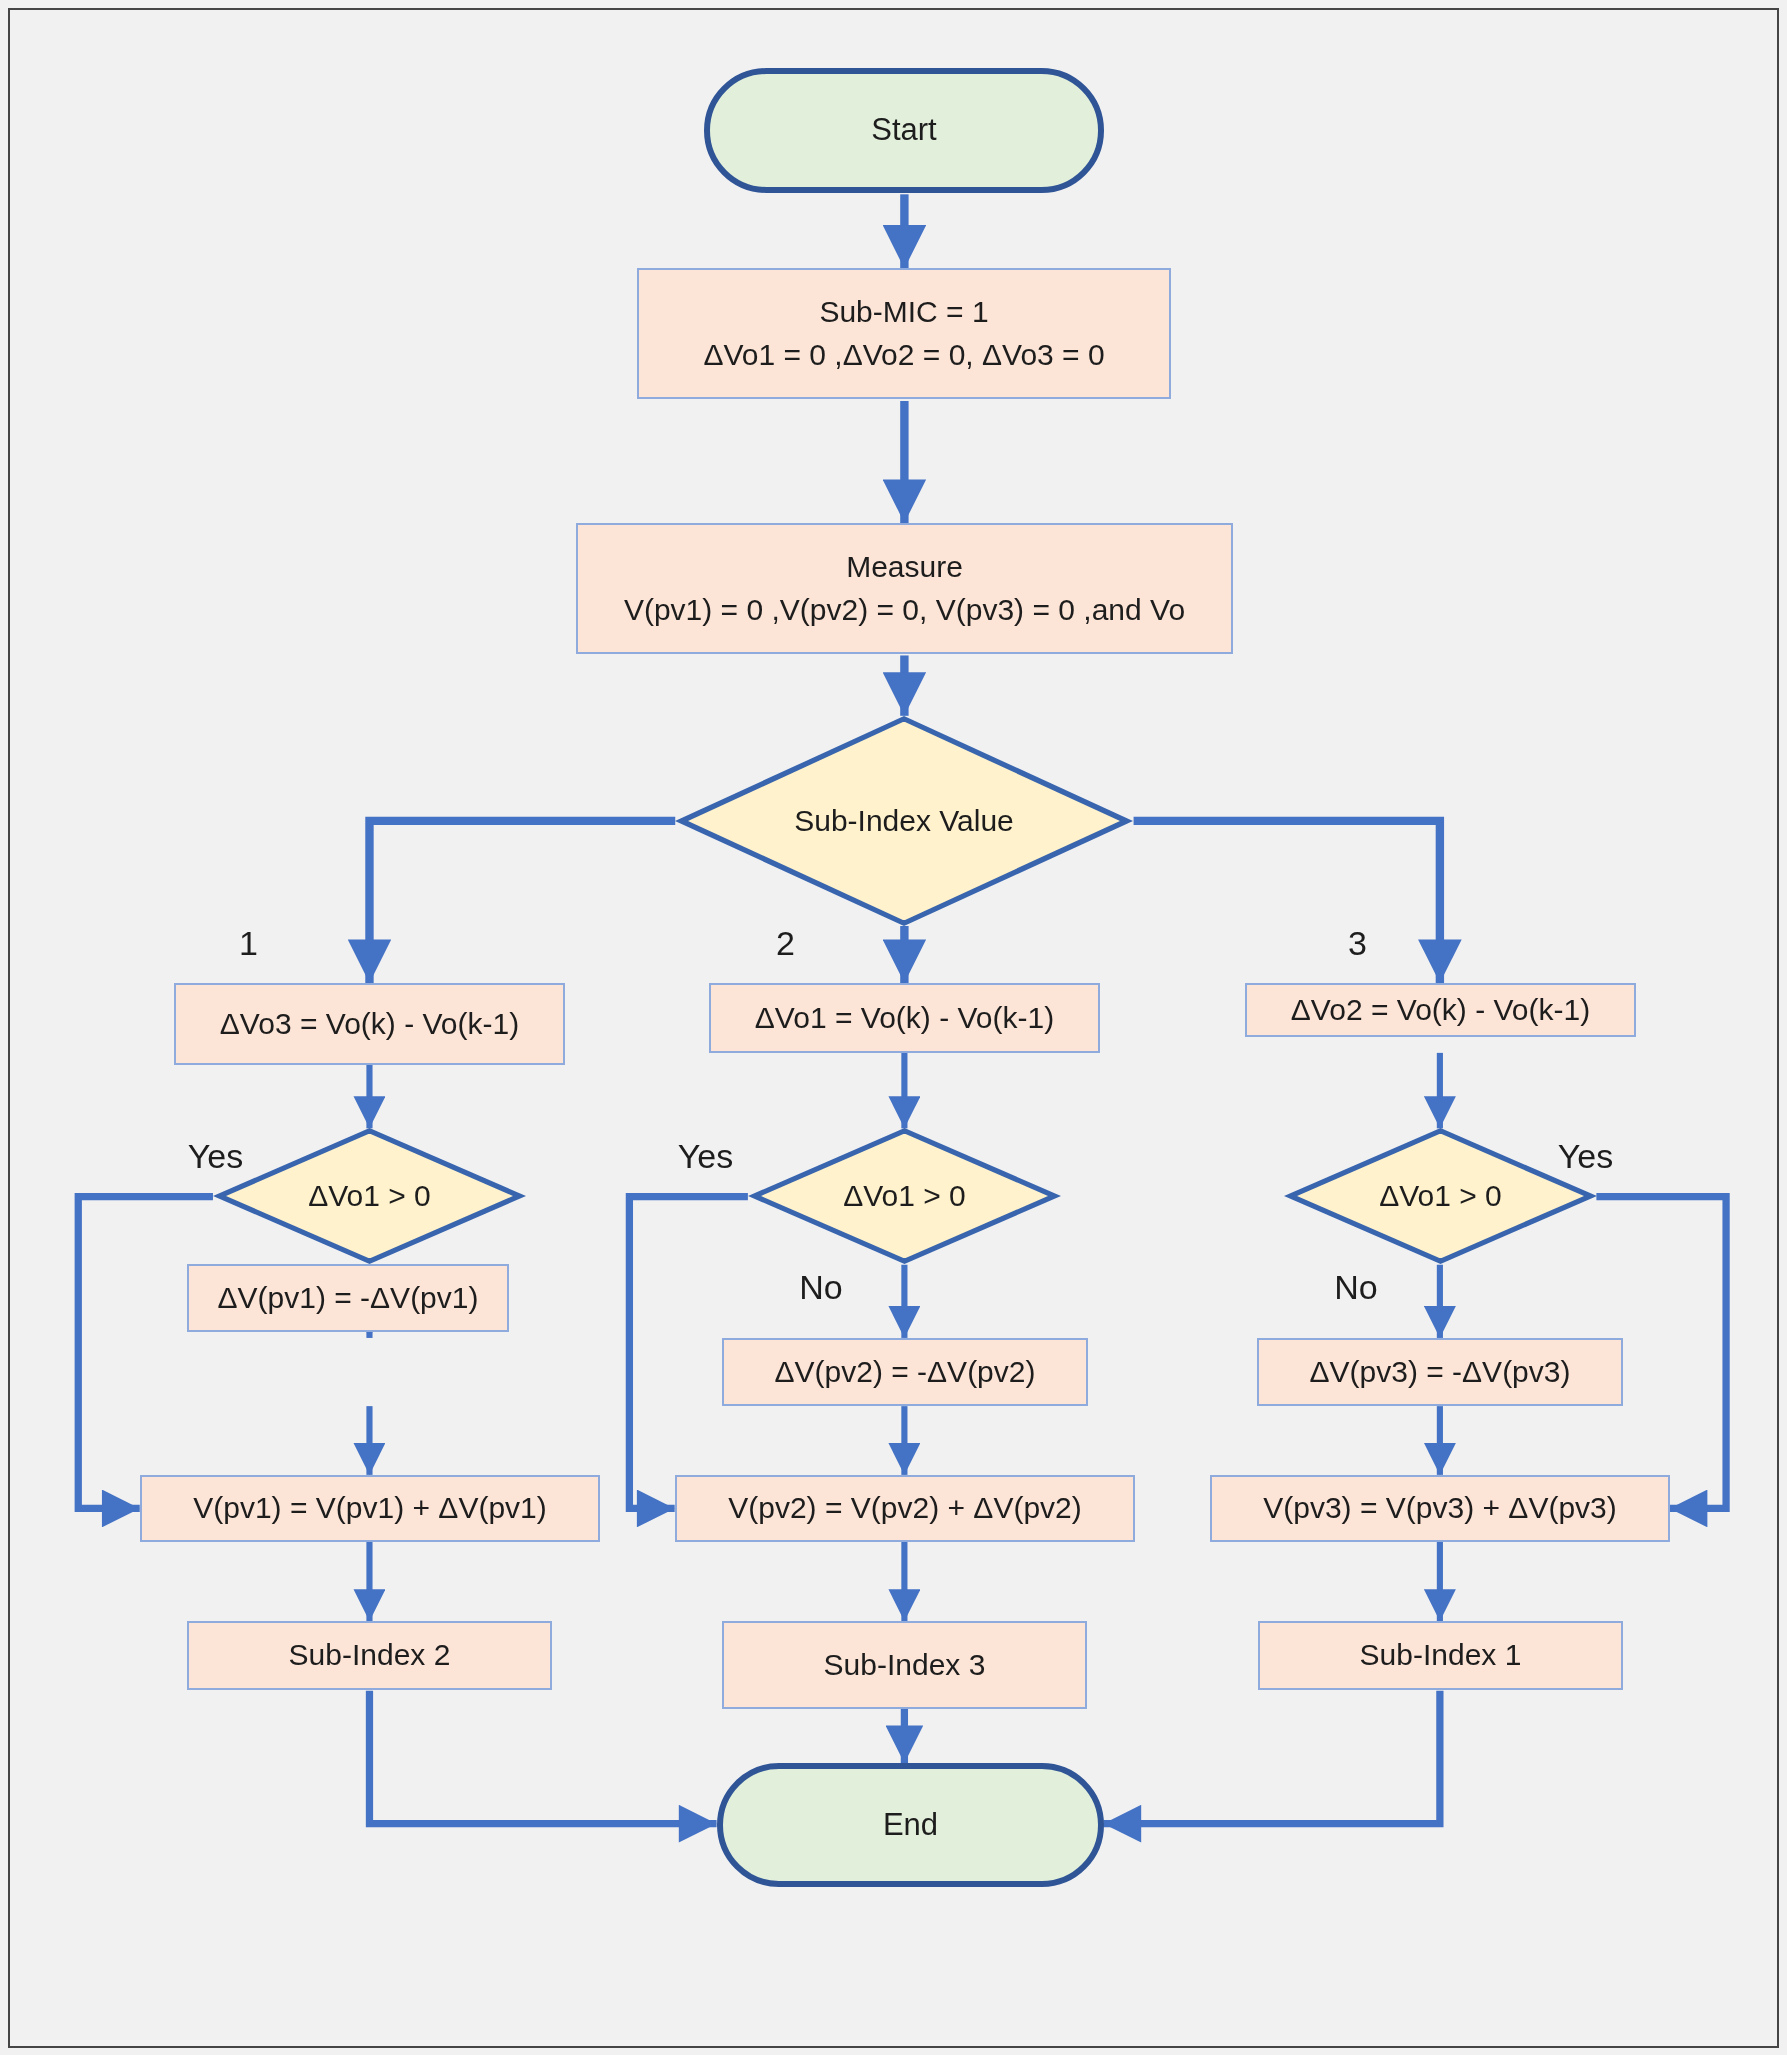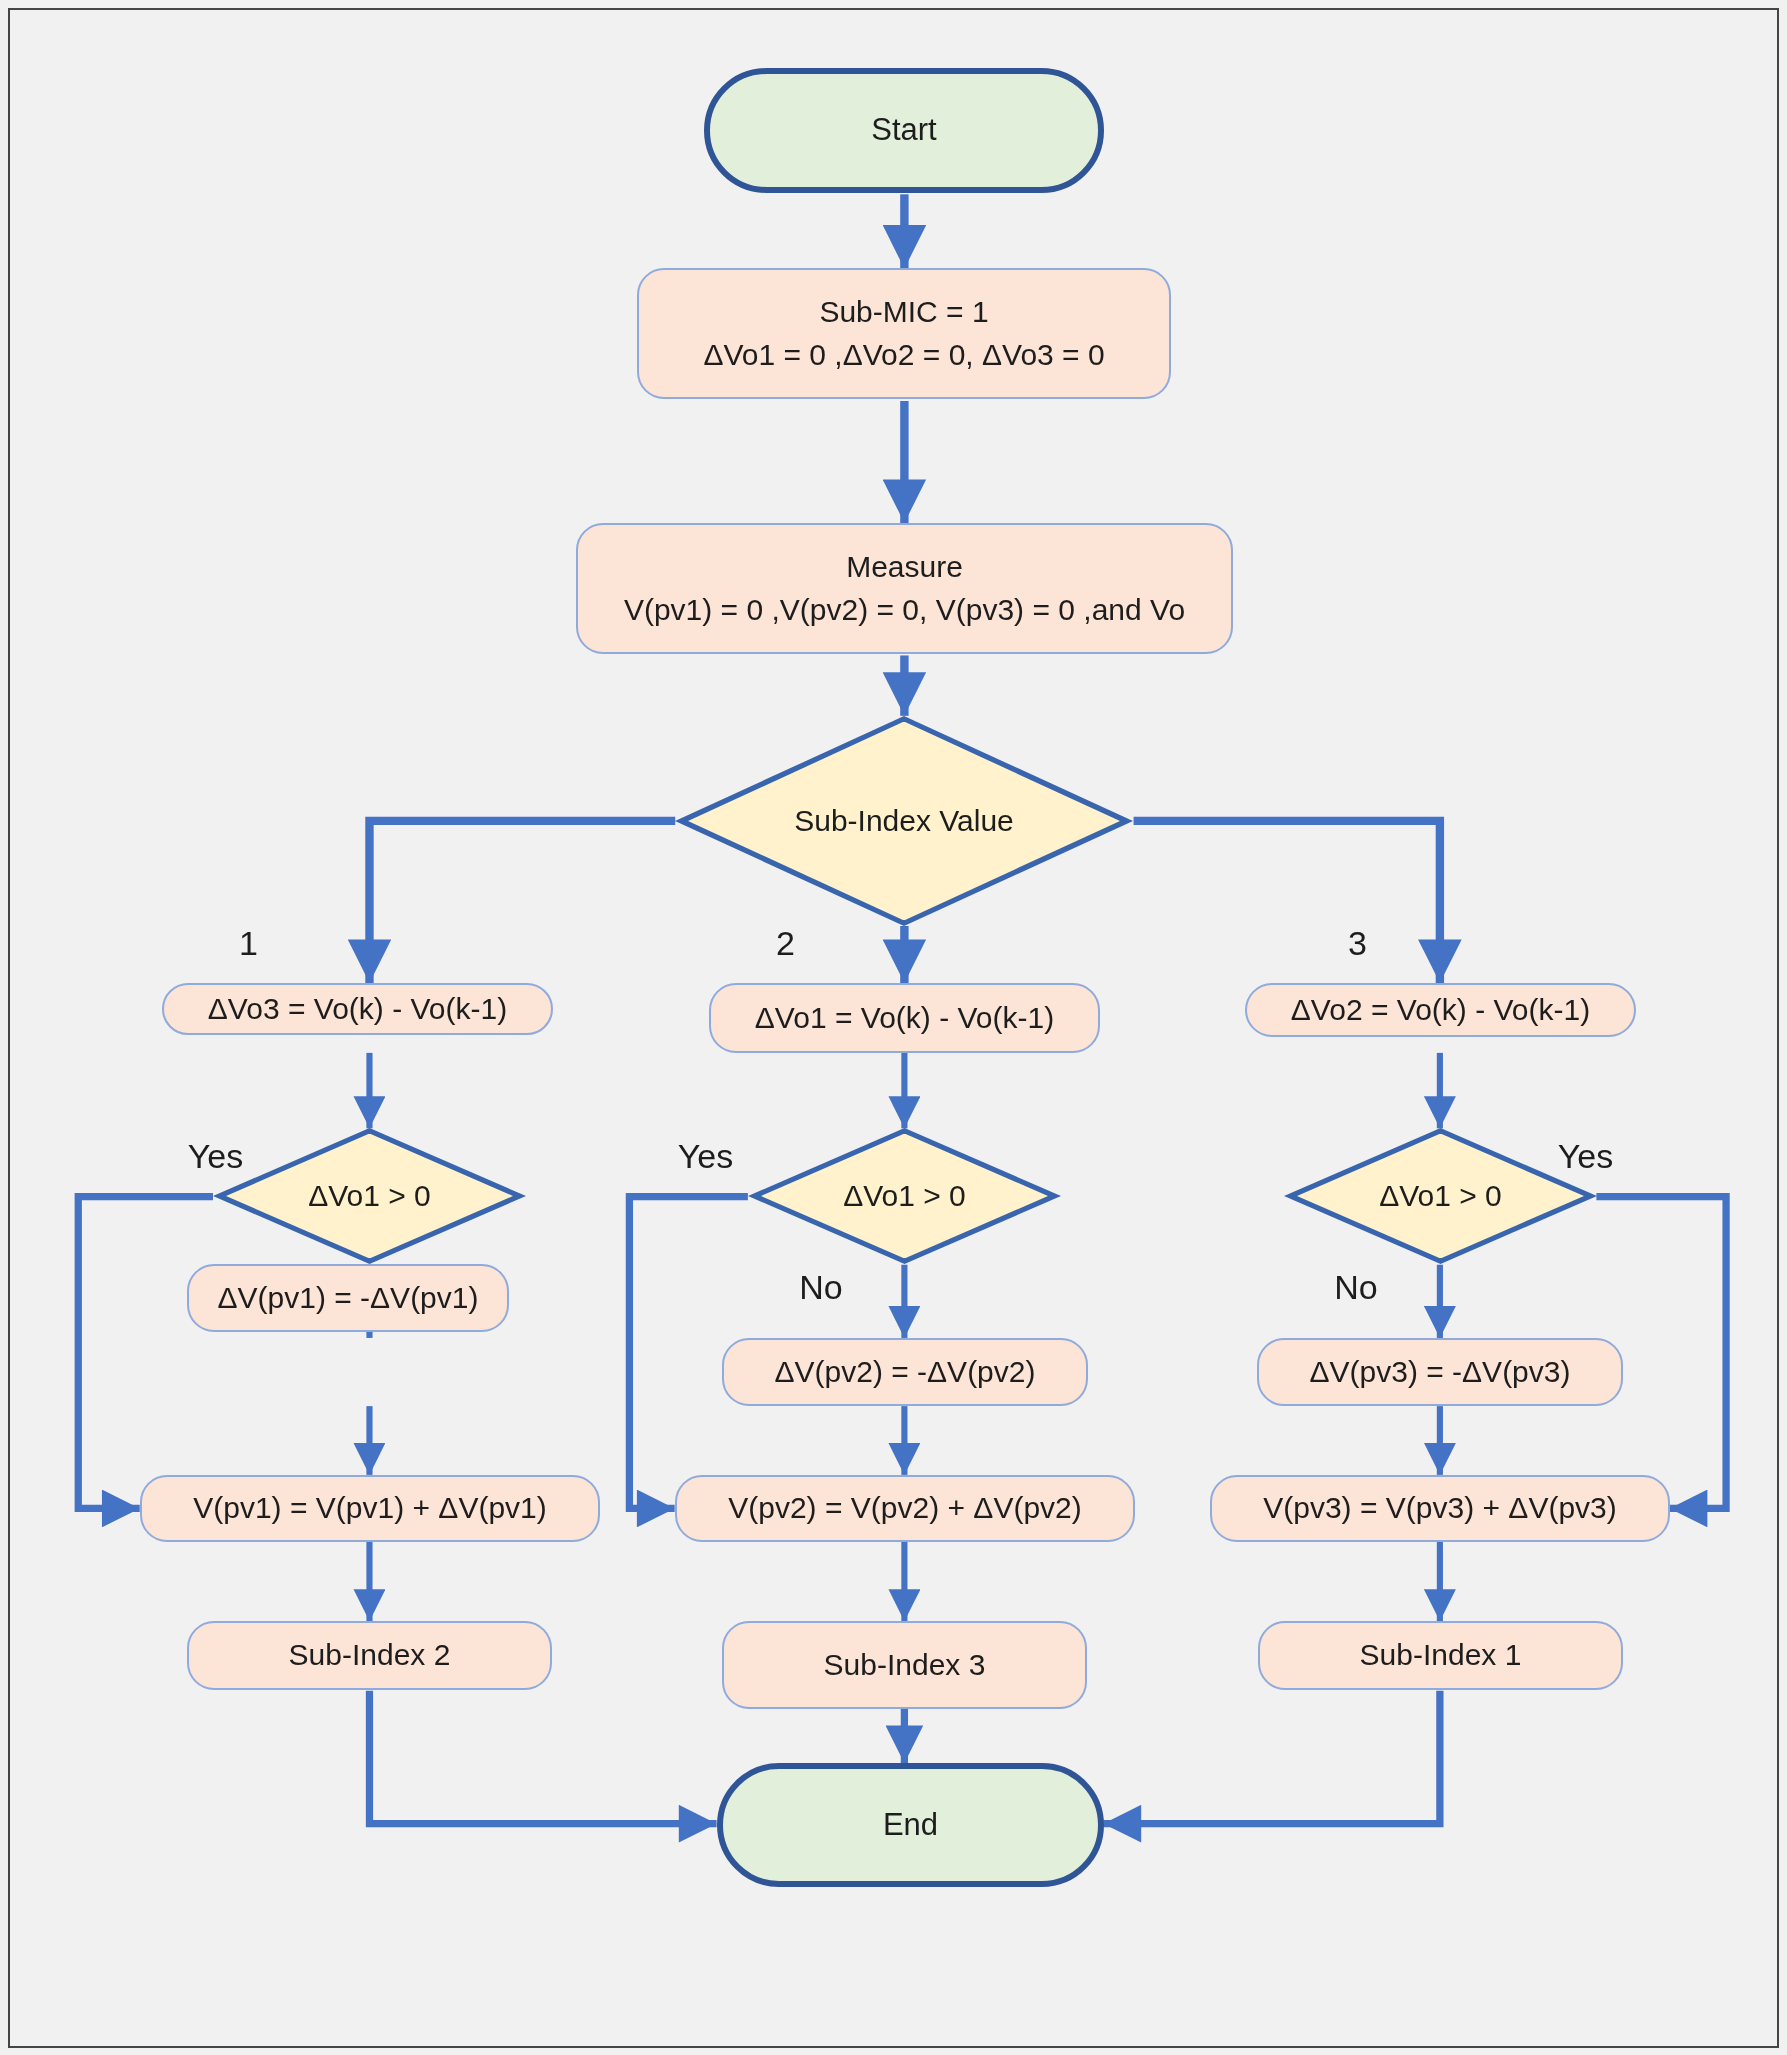--- a/index.html
+++ b/index.html
@@ -10,21 +10,21 @@
   }
   html,body{margin:0;padding:0;}
   body{background:#fff;font-family:"Liberation Sans", sans-serif;}
   .canvas{position:relative;width:1787px;height:2056px;background:var(--bg);overflow:hidden;}
   .frame{position:absolute;inset:7.8px;border:2.2px solid var(--frame);pointer-events:none;}
   svg.edges{position:absolute;left:0;top:0;width:1787px;height:2056px;}
   .edge{fill:none;stroke:var(--edge);}
   .w15{stroke-width:15px;} .w13{stroke-width:13px;} .w11{stroke-width:11px;}
   #ah path{fill:var(--edge);}
   .node{position:absolute;display:flex;flex-direction:column;align-items:center;justify-content:center;
-        text-align:center;color:var(--text);font-size:30px;line-height:1.42;box-sizing:border-box;border-radius:27px;}
+        text-align:center;color:var(--text);font-size:30px;line-height:1.42;box-sizing:border-box;}
   .box{background:var(--processFill);border:2.2px solid var(--processBorder);}
   .terminal{background:var(--terminalFill);border:6.2px solid var(--terminalBorder);border-radius:67px;font-size:31px;}
   .diamond{position:absolute;text-decoration:underline;}
   .d-border,.d-fill{position:absolute;clip-path:polygon(50% 0,100% 50%,50% 100%,0 50%);}
   .d-border{inset:0;background:var(--decisionBorder);}
   .d-fill{inset:5.6px 13px;background:var(--decisionFill);}
   .d-label{position:absolute;inset:0;display:flex;align-items:center;justify-content:center;
            color:var(--text);font-size:30px;}
   .elabel{position:absolute;display:flex;align-items:center;justify-content:center;
           color:var(--text);font-size:34px;}
@@ -97,21 +97,21 @@
   <div class="diamond" style="left:675px;top:716px;width:458px;height:210px">
     <div class="d-border"></div>
     <div class="d-fill"></div>
     <span class="d-label">Sub-Index Value</span>
   </div>
 
   <div class="elabel" style="left:226px;top:921px;width:45px;height:45px">1</div>
   <div class="elabel" style="left:763px;top:921px;width:45px;height:45px">2</div>
   <div class="elabel" style="left:1335px;top:921px;width:45px;height:45px">3</div>
 
-  <div class="node box" style="left:162px;top:983px;width:391px;height:52px">
+  <div class="node box" style="left:174px;top:983px;width:391px;height:82px">
       <span>ΔVo3 = Vo(k) - Vo(k-1)</span>
     </div>
   <div class="node box" style="left:709px;top:983px;width:391px;height:70px">
       <span>ΔVo1 = Vo(k) - Vo(k-1)</span>
     </div>
   <div class="node box" style="left:1245px;top:983px;width:391px;height:54px">
       <span>ΔVo2 = Vo(k) - Vo(k-1)</span>
     </div>
 
   <div class="diamond" style="left:213px;top:1128px;width:313px;height:136px">

